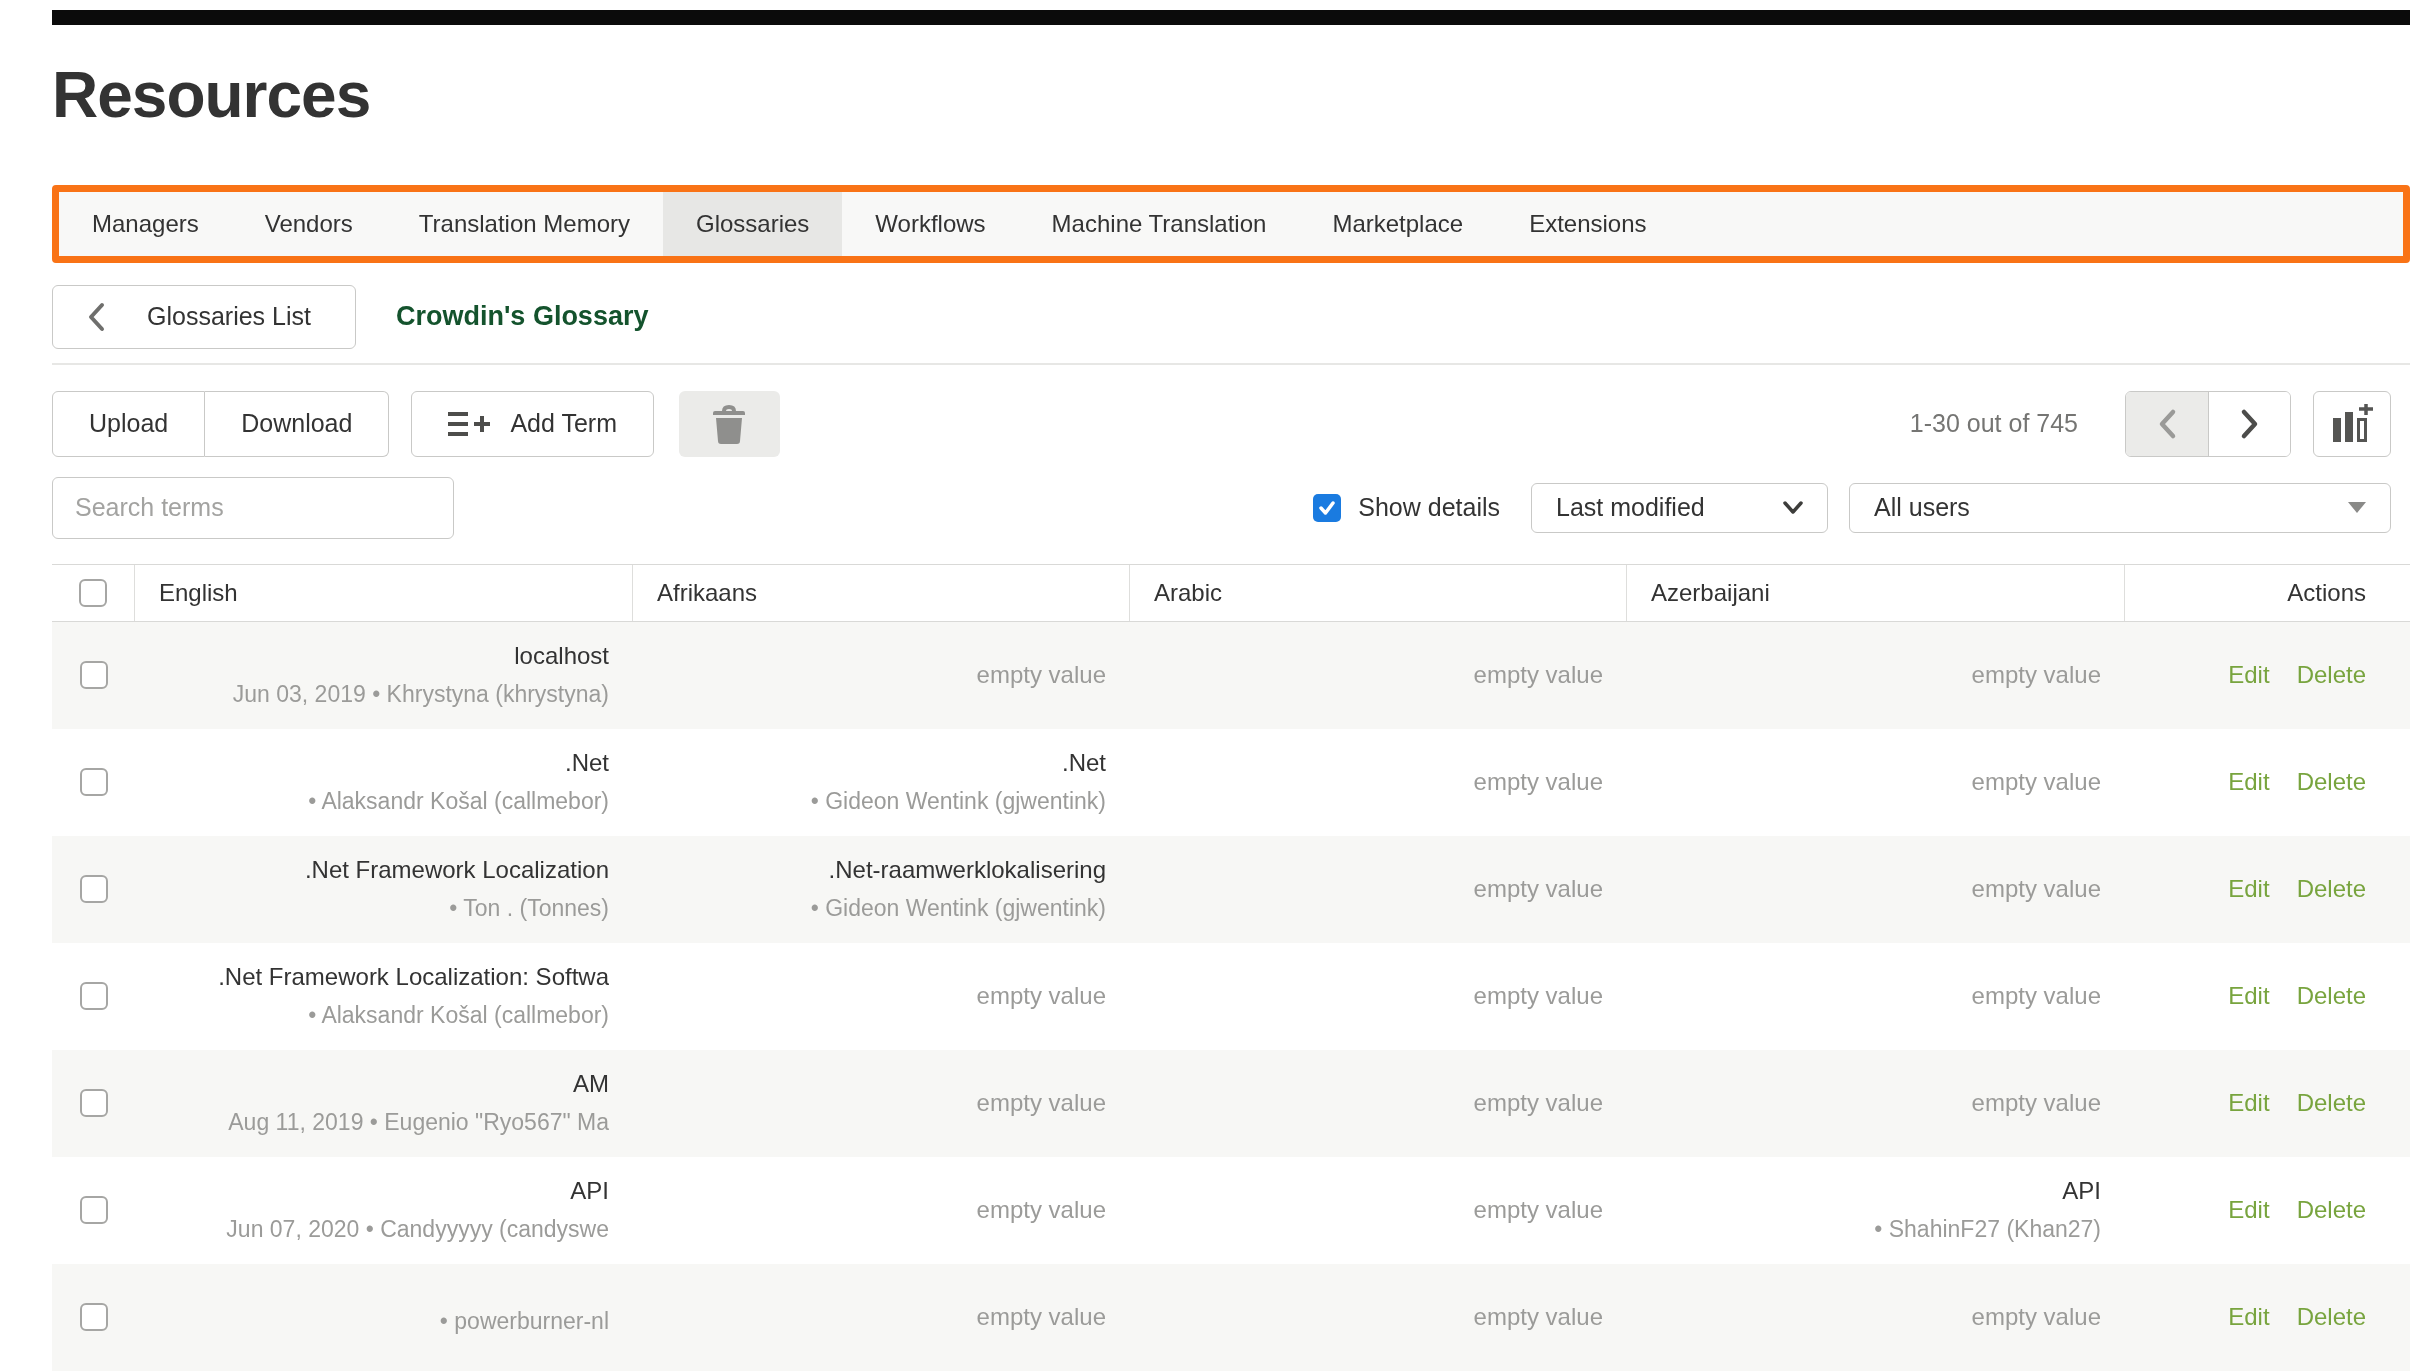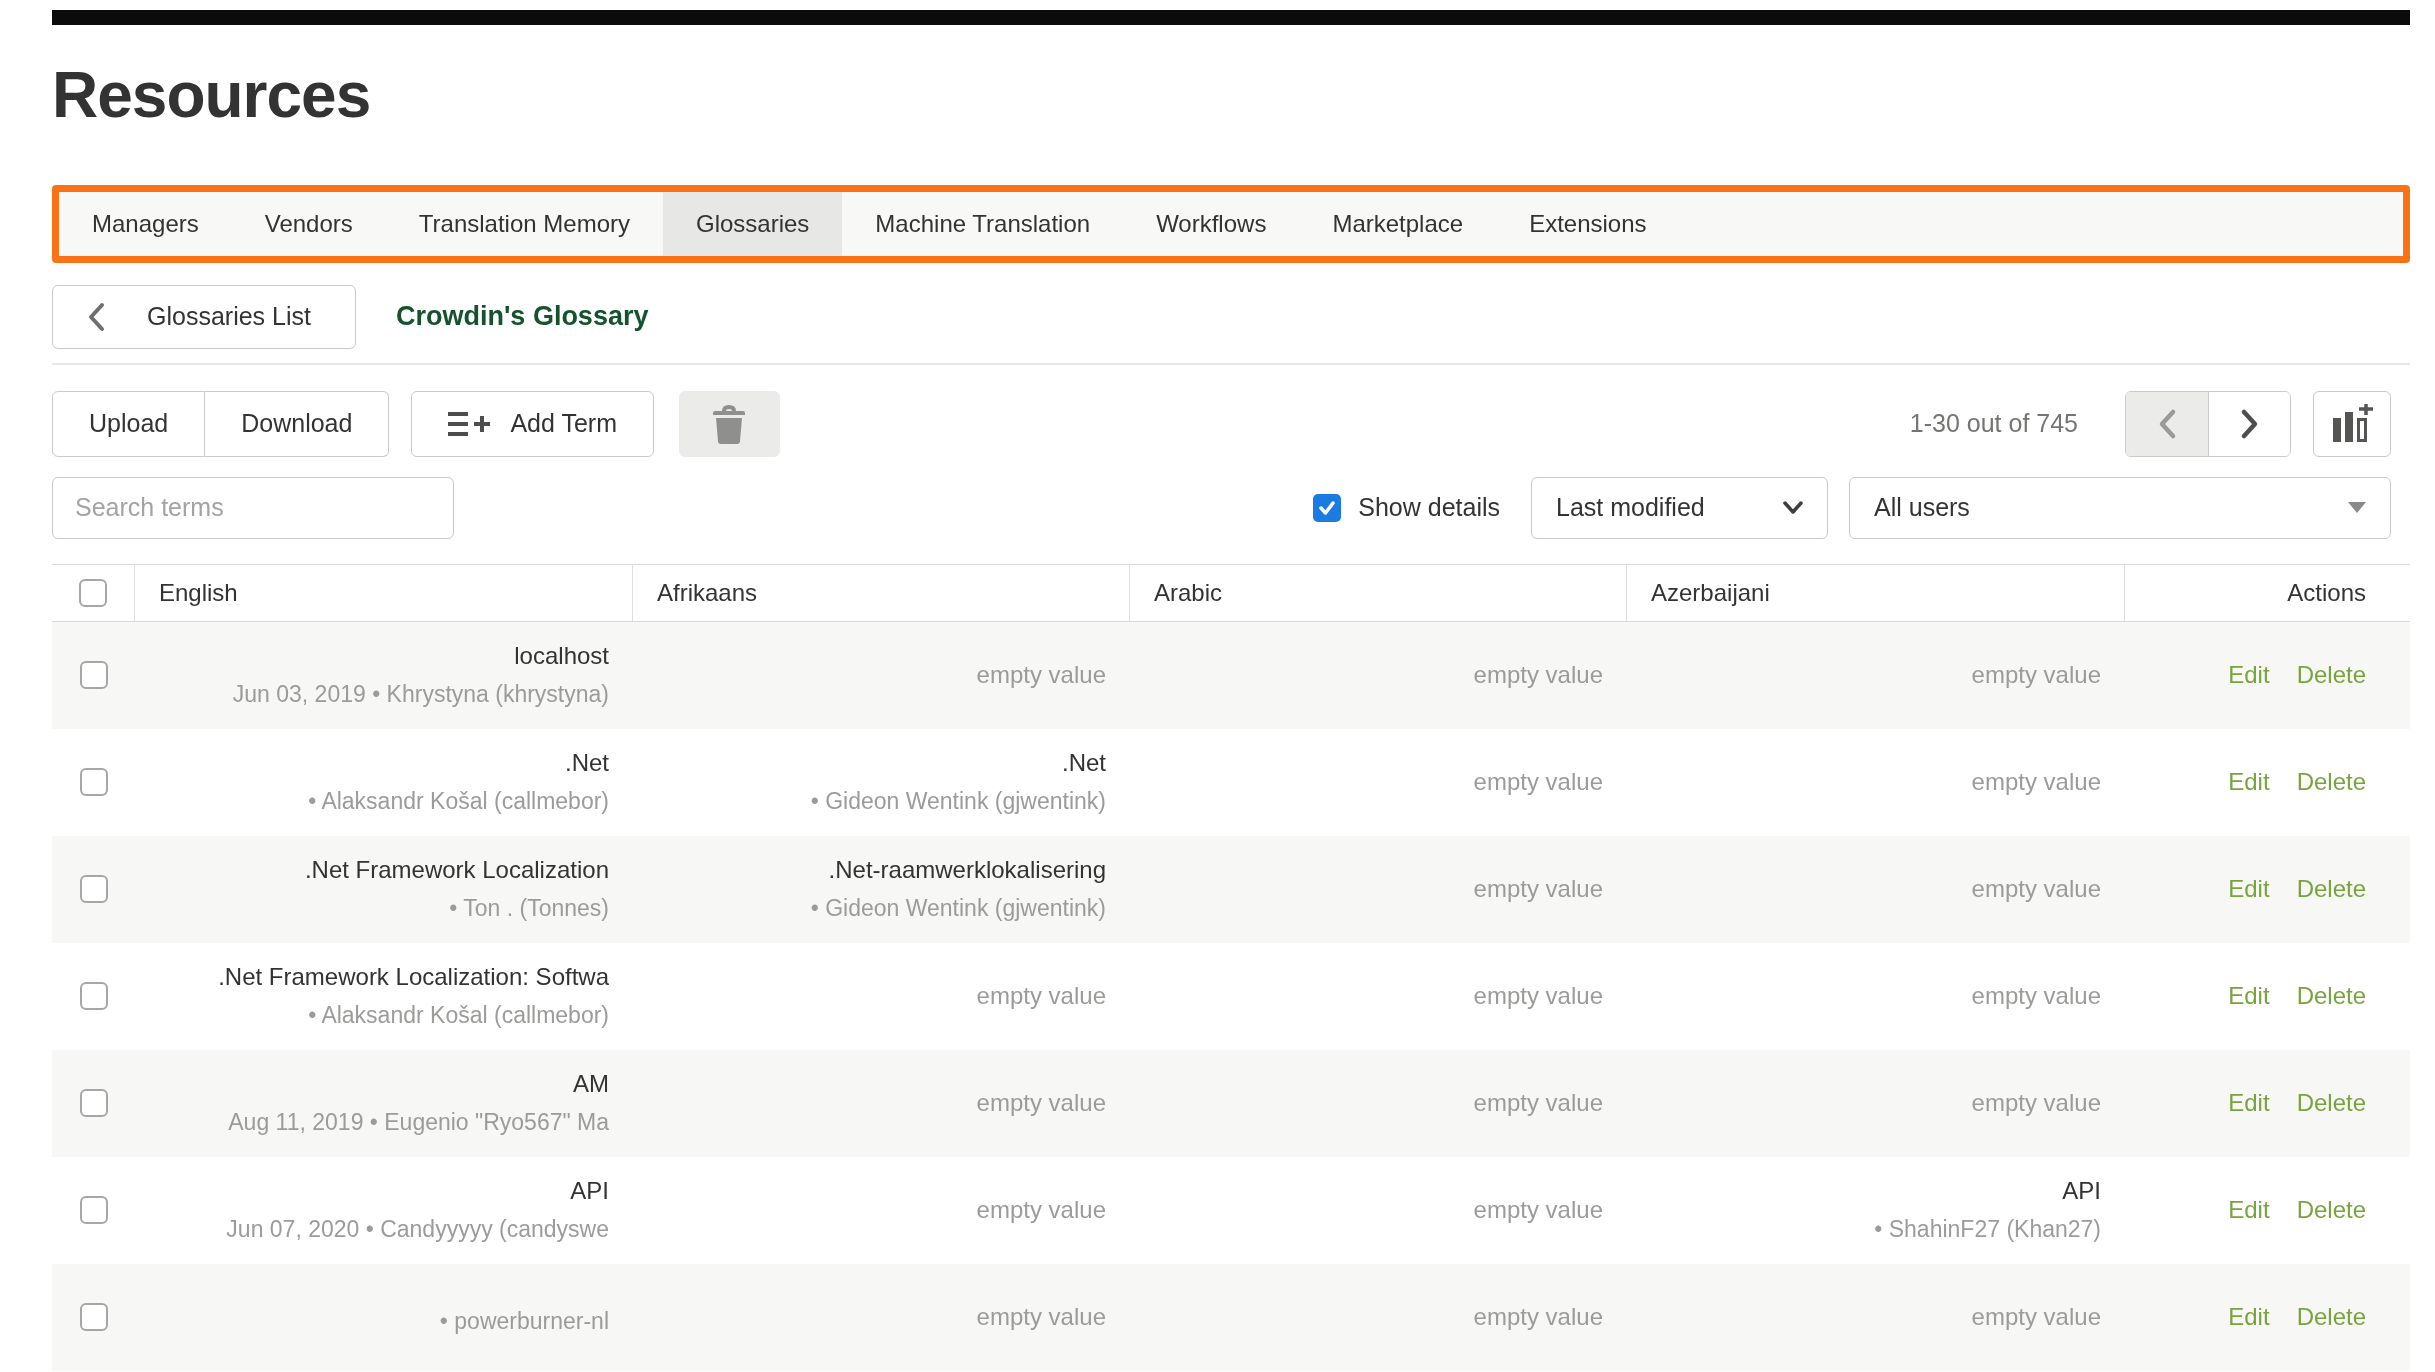--- a/index.html
+++ b/index.html
@@ -82,21 +82,21 @@
   }
   .search-input::placeholder { color:#a3a3a1; }
   .filter-right { margin-left:auto; display:flex; align-items:center; }
   .show-details { display:flex; align-items:center; gap:17px; font-size:25px; color:#333; cursor:pointer; }
   .checkbox-checked {
     width:28px; height:28px; border-radius:5px;
     background:var(--checkbox-blue,#1a7be0);
     display:flex; align-items:center; justify-content:center; flex:0 0 auto;
   }
   .select-box {
-    height:62px; background:#fff; border:1px solid #c9c9c7; border-radius:6px;
+    height:50px; background:#fff; border:1px solid #c9c9c7; border-radius:6px;
     display:flex; align-items:center; justify-content:space-between;
     padding:12px 24px; font-size:25px; color:#333; cursor:pointer;
   }
   .sort-select { margin-left:31px; width:297px; }
   .users-select { margin-left:21px; width:542px; }
   .tri-down {
     width:0; height:0; border-left:9px solid transparent; border-right:9px solid transparent;
     border-top:11px solid #8a8a88;
   }
 
@@ -139,22 +139,22 @@
 
   <div class="top-strip"></div>
 
   <h1 class="page-title">Resources</h1>
 
   <div class="tabs">
       <div class="tab">Managers</div>
       <div class="tab">Vendors</div>
       <div class="tab">Translation Memory</div>
       <div class="tab active">Glossaries</div>
+      <div class="tab">Workflows</div>
       <div class="tab">Machine Translation</div>
-      <div class="tab">Workflows</div>
       <div class="tab">Marketplace</div>
       <div class="tab">Extensions</div>
     </div>
 
   <div class="breadcrumb-row">
     <div class="back-btn">
       <svg class="icon" width="18" height="30" viewBox="0 0 18 30">
         <polyline points="15,3 4,15 15,27" fill="none" stroke="#6f6f6d" stroke-width="4" stroke-linecap="round" stroke-linejoin="round"></polyline>
       </svg>
       <span>Glossaries List</span>

